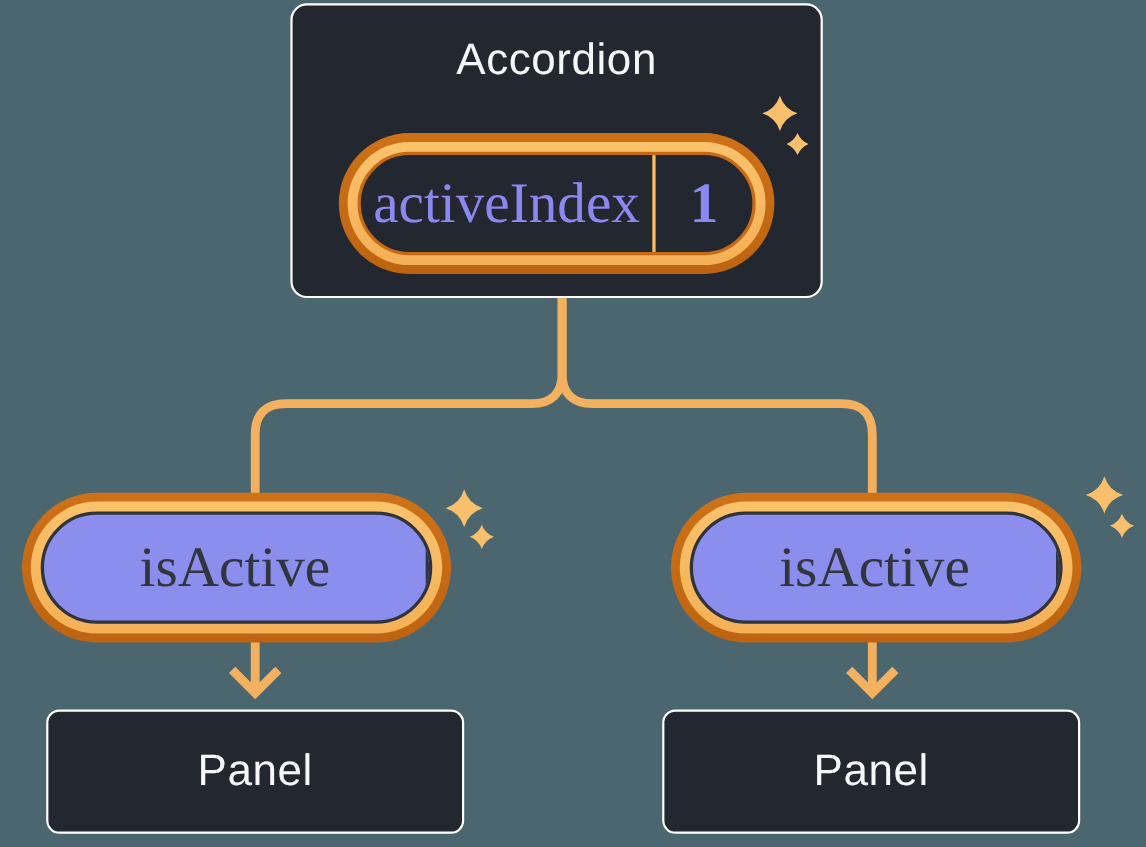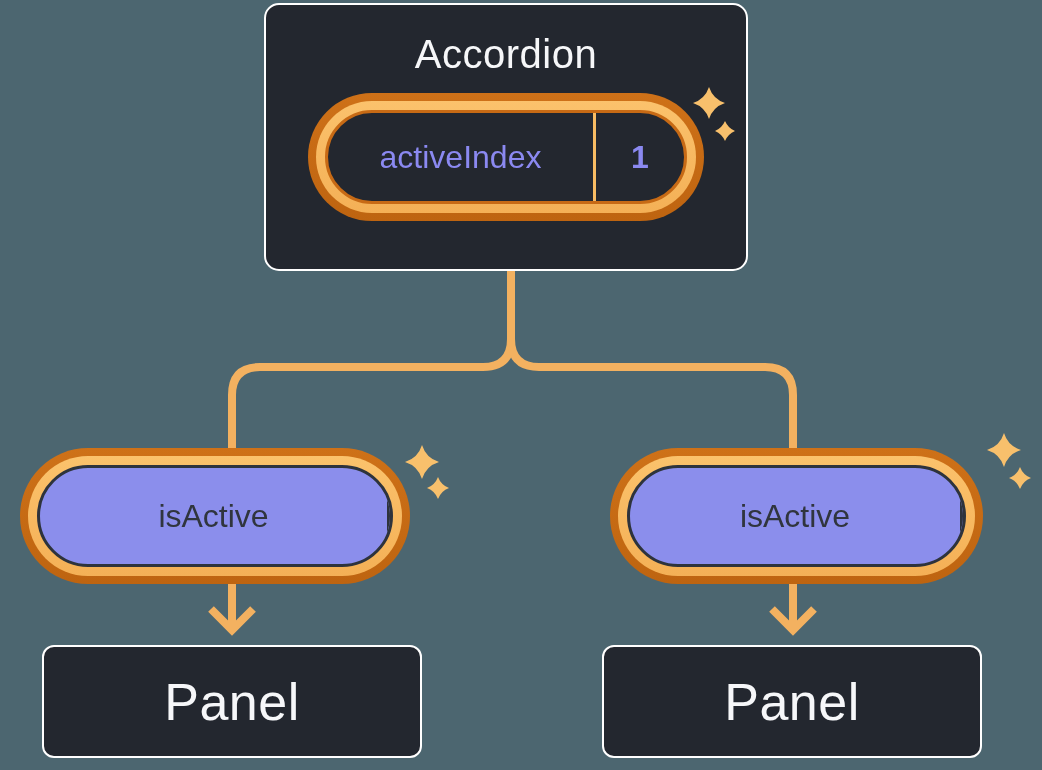--- a/index.html
+++ b/index.html
@@ -30,36 +30,37 @@
     color: #F6F7F9;
     z-index: 1;
   }
   .accordion-node {
     left: 264px; top: 3px;
     width: 484px; height: 268px;
     border-radius: 15px;
     display: flex;
     flex-direction: column;
     align-items: center;
+    gap: 28px;
   }
   .node-title {
     margin-top: 27px;
     font-size: 40px;
     font-weight: 500;
     letter-spacing: 0.5px;
     color: #F6F7F9;
   }
   .panel-node {
     top: 645px;
     width: 380px; height: 113px;
     border-radius: 12px;
     display: flex;
     align-items: center;
     justify-content: center;
-    font-size: 52px;
+    font-size: 40px;
     letter-spacing: 0.5px;
   }
   .panel-left  { left: 42px;  }
   .panel-right { left: 602px; }
 
   
   .pill-outer {
     border-radius: 999px;
     background: linear-gradient(180deg, #CE7118 0%, #BE6410 100%);
     padding: 8px;
@@ -92,21 +93,22 @@
   }
   .pill-inner.purple {
     background: #8B8EEC;
     border: 3px solid #2E333C;
     justify-content: space-between;
   }
   .pill-cell {
     display: flex;
     align-items: center;
     justify-content: center;
-    font-size: 32px;
+    font-size: 52px;
+    font-family: Liberation Serif, serif;
   }
   .pill-label { flex: 1; }
   .pill-value { font-weight: bold; }
   .pill-inner.dark .pill-label,
   .pill-inner.dark .pill-value { color: #8B89F1; }
   .pill-inner.purple .pill-label,
   .pill-inner.purple .pill-value { color: #30353E; }
   .pill-inner.dark   .pill-value { width: 88px; }
   .pill-false .pill-value { width: 147px; }
   .pill-true  .pill-value { width: 133px; }

